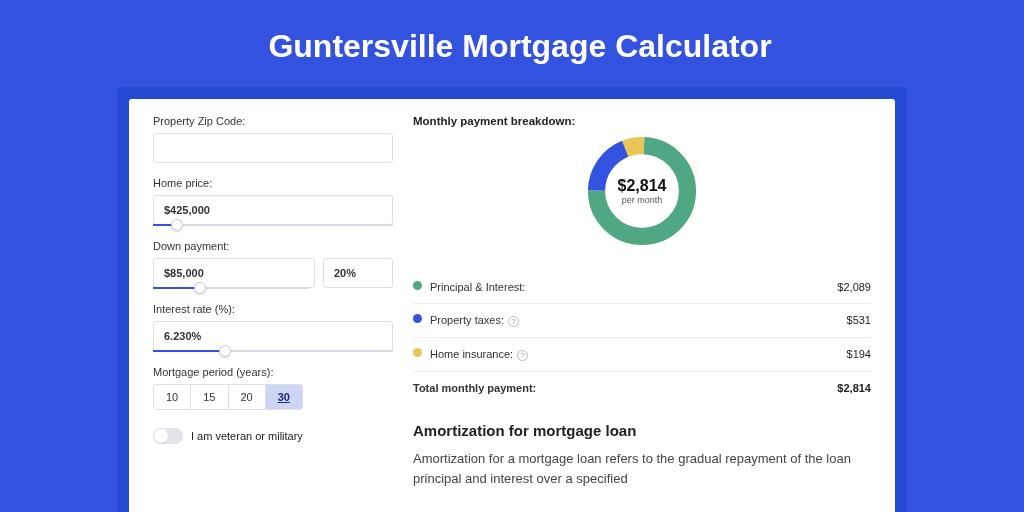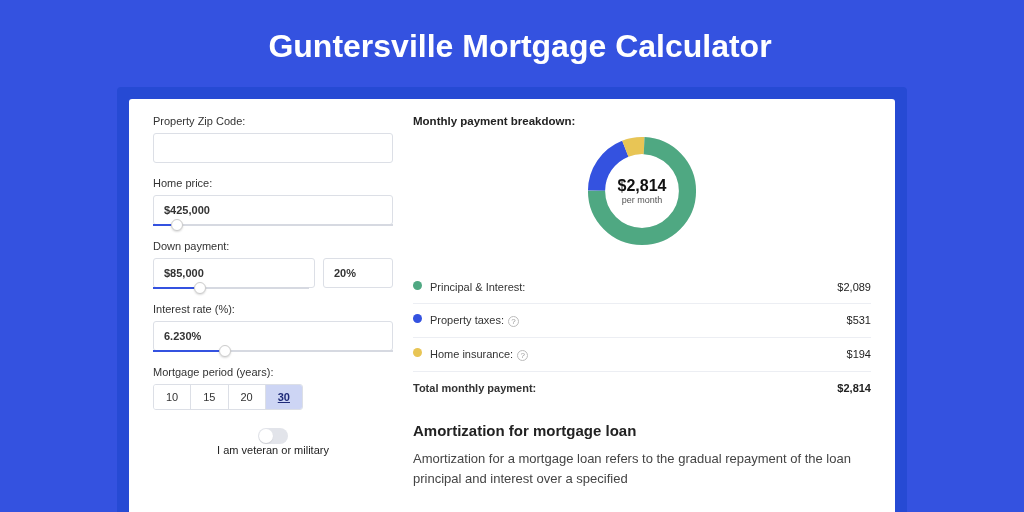--- a/index.html
+++ b/index.html
@@ -65,21 +65,21 @@
   .row-2 { display: flex; gap: 8px; }
   .row-2 > div:first-child { flex: 1; }
   .row-2 > div:last-child { width: 70px; }
   .period-tabs { display: flex; gap: 0; border: 1px solid #dcdfe6; border-radius: 3px; overflow: hidden; width: fit-content; }
   .period-tab {
     font-size: 11px; padding: 6px 12px; cursor: pointer; background: #fff; color: #333;
     border-right: 1px solid #dcdfe6;
   }
   .period-tab:last-child { border-right: none; text-decoration: underline; }
   .period-tab.active { background: #cdd5f4; color: #1e2a78; font-weight: 600; }
-  .toggle-row { display: flex; align-items: center; gap: 0; margin-top: 18px; flex-direction: column; }
+  .toggle-row { display: flex; align-items: center; gap: 8px; margin-top: 18px; }
   .toggle {
     width: 30px; height: 16px; background: #e2e4ea; border-radius: 10px; position: relative;
   }
   .toggle::after {
     content: ""; position: absolute; left: 1px; top: 1px; width: 14px; height: 14px;
     background: #fff; border-radius: 50%; box-shadow: 0 1px 1px rgba(0,0,0,0.1);
   }
   .breakdown-title { font-weight: 700; font-size: 11.5px; }
   .donut-wrap { display: flex; justify-content: center; margin: 4px 0 20px 0; }
   .donut { position: relative; width: 120px; height: 120px; }

